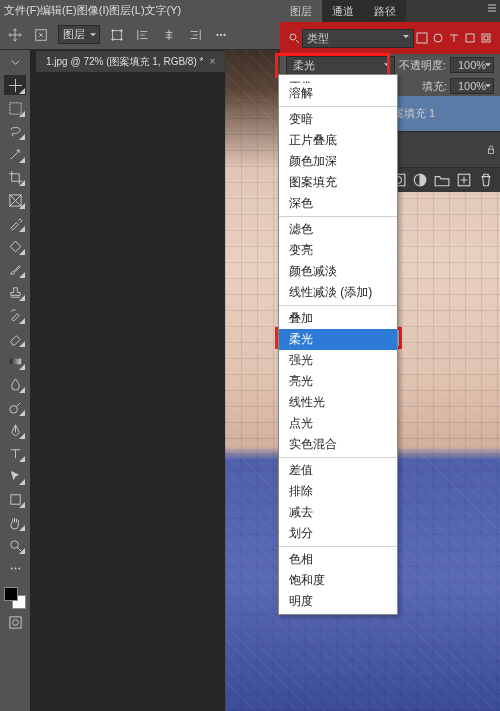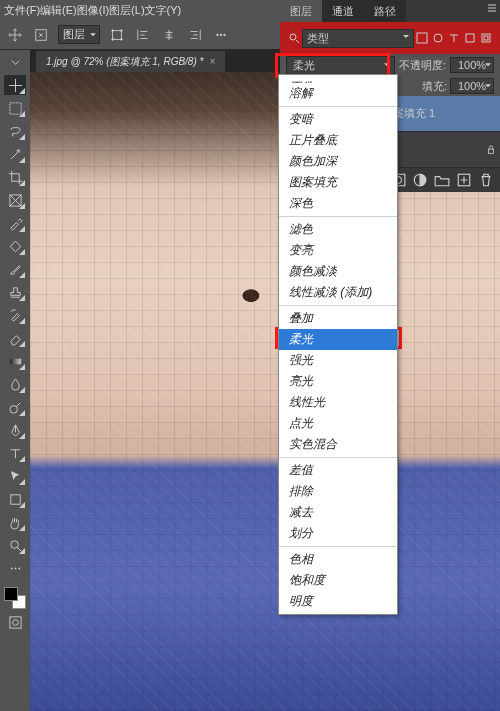--- a/index.html
+++ b/index.html
@@ -18,21 +18,21 @@
 
 .toolbar { width: 30px; background: #535353; display: flex; flex-direction: column; align-items: center; padding-top: 2px; gap: 3px; }
 .tool { width: 22px; height: 20px; display: flex; align-items: center; justify-content: center; color: #ccc; position: relative; }
 .tool.sel { background: #2c2c2c; }
 .tool svg { width: 15px; height: 15px; }
 .tool.corner:after { content: ""; position: absolute; right: 1px; bottom: 1px; border: 3px solid transparent; border-right-color: #ccc; border-bottom-color: #ccc; width: 0; height: 0; }
 .swatch { margin-top: 6px; width: 22px; height: 22px; position: relative; }
 .swatch .fg { position: absolute; width: 14px; height: 14px; background: #000; border: 1px solid #888; left: 0; top: 0; }
 .swatch .bg { position: absolute; width: 14px; height: 14px; background: #fff; border: 1px solid #888; right: 0; bottom: 0; }
 
-.canvaswrap { flex: 1; background: #262626; display: flex; flex-direction: column; font-style: italic; }
+.canvaswrap { flex: 1; background: #262626; display: flex; flex-direction: row; }
 .tabbar { height: 22px; display: flex; align-items: flex-end; padding-left: 6px; }
 .doctab { background: #3f3f3f; color: #ddd; font-size: 10px; padding: 3px 10px; border-top: 1px solid #3f3f3f; }
 .docclose { margin-left: 6px; color: #aaa; }
 .canvas { flex: 1; background: #2a2a2a; position: relative; overflow: hidden; }
 .img { position: absolute; left: 0; top: 0; right: 0; bottom: 0; background:
   radial-gradient(ellipse 40px 30px at 47% 35%, #3d2a1f 20%, transparent 22%),
   radial-gradient(ellipse 35px 28px at 60% 17%, #2a1d14 30%, transparent 32%),
   linear-gradient(180deg, #3d2c22 0%, #5a4232 6%, #e8c9b8 18%, #f0d4c2 32%, #e8c5b0 50%, #d8b29c 60%, #4a5db5 62%, #5668c2 80%, #3548a0 100%),
   linear-gradient(90deg, #2d1e14 0%, #4a3626 12%, #e0bfa8 30%, #e8ccb8 50%, #d8b8a0 70%, #4050b0 80%, #3a4aa5 100%);
   background-blend-mode: multiply, multiply, normal, normal;
@@ -68,21 +68,21 @@
 .thumb { width: 30px; height: 28px; background: #888; border: 1px solid #222; }
 .thumb.pattern { background: repeating-conic-gradient(#999 0 25%, #bbb 0 50%) 0 0/8px 8px; }
 .panelbtm { height: 24px; background: #383838; display: flex; align-items: center; justify-content: flex-end; gap: 6px; padding: 0 6px; }
 .pbicon { width: 16px; height: 16px; }
 
 .redbox1 { position: absolute; border: 3px solid #ff1a1a; pointer-events: none; }
 .rb-a { left: 275px; top: 53px; width: 115px; height: 25px; }
 .rb-b { left: 275px; top: 327px; width: 127px; height: 22px; }
 
 .blendmenu { position: absolute; left: 278px; top: 74px; width: 120px; background: #fff; border: 1px solid #8a8a8a; box-shadow: 2px 2px 4px rgba(0,0,0,.3); z-index: 50; color: #222; font-size: 12px; }
-.blendmenu .grp { padding: 2px 0; font-style: italic; }
+.blendmenu .grp { padding: 2px 0; }
 .blendmenu .sep { height: 1px; background: #d0d0d0; margin: 0; }
 .blendmenu .mi { padding: 2px 10px; white-space: nowrap; cursor: default; }
 .blendmenu .mi.hl { background: #2d7bd7; color: #fff; }
 
 </style>
 </head>
 <body>
 
 <div class="menubar">
   <span>文件(F)</span>

